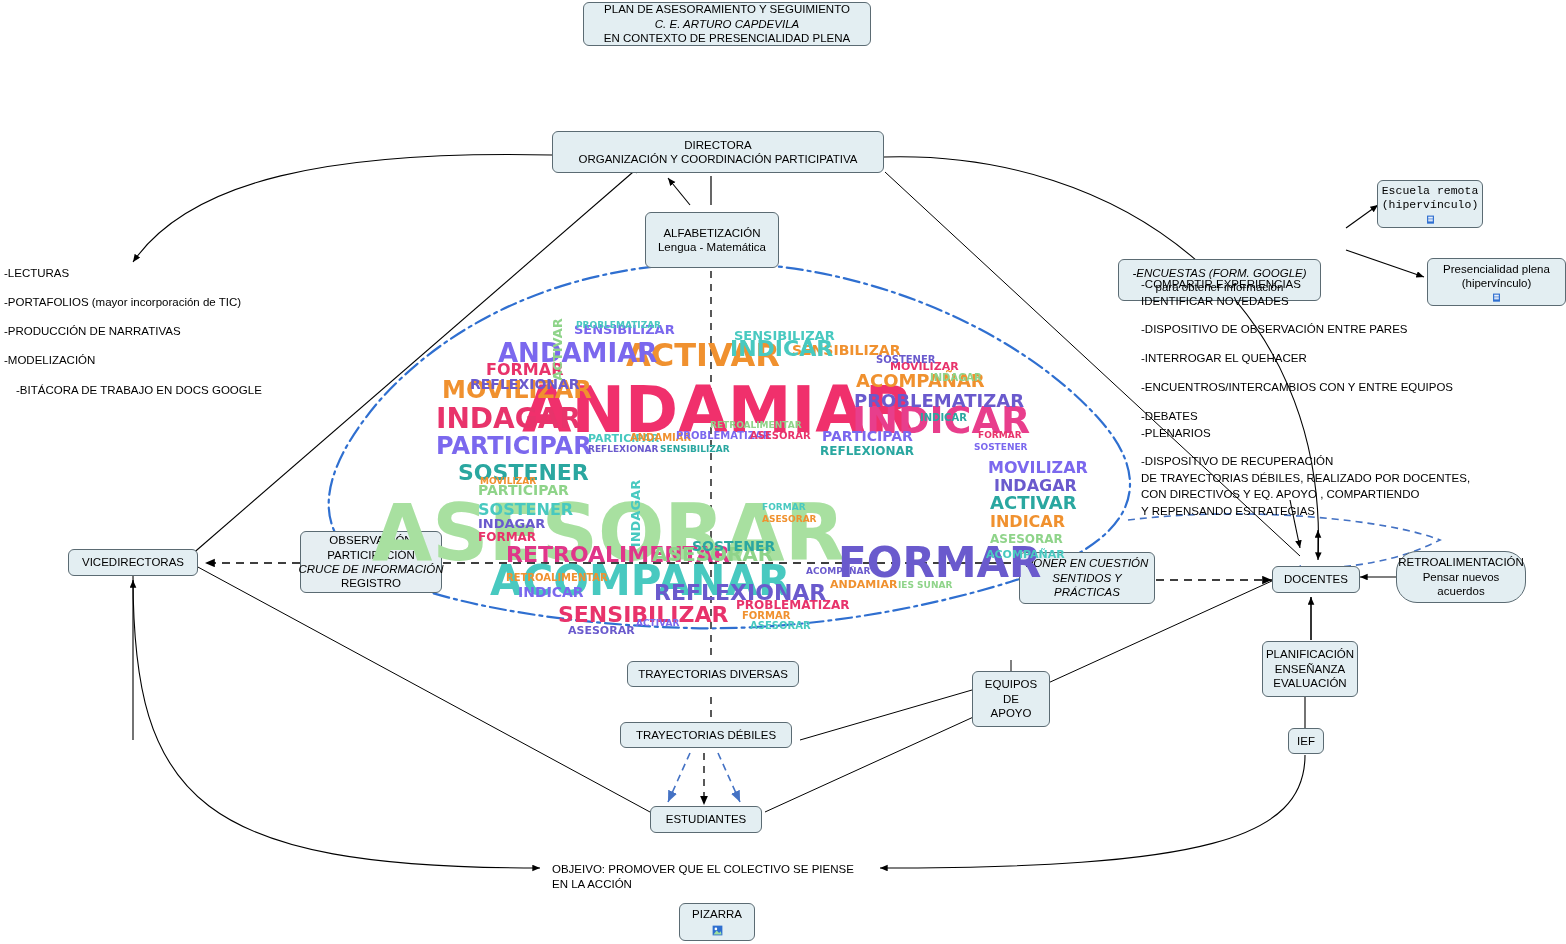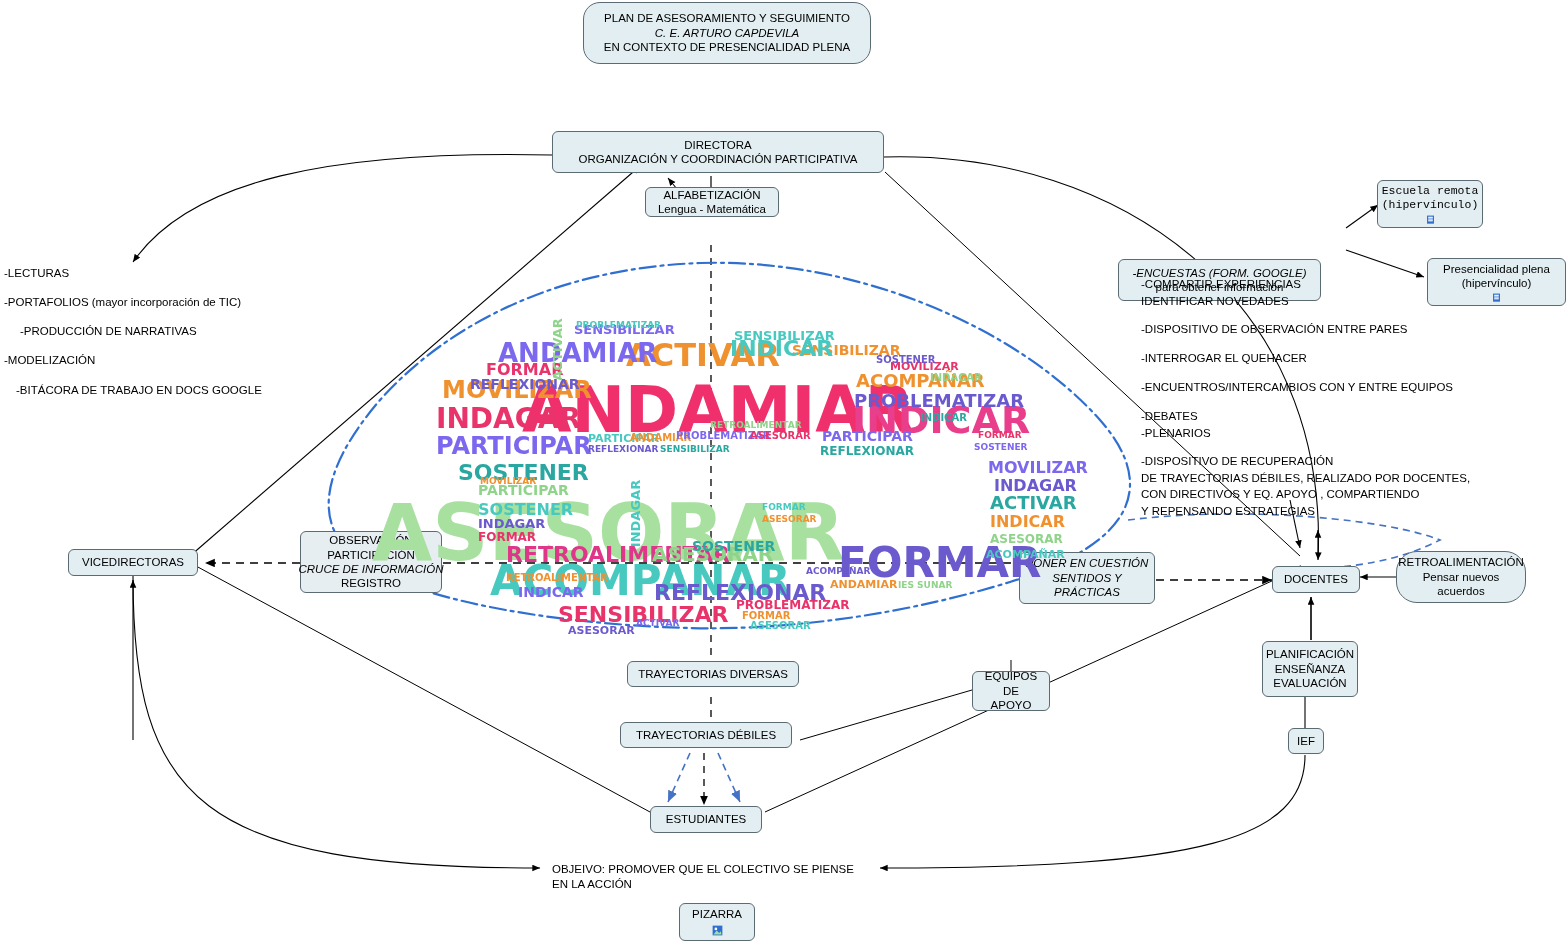--- a/index.html
+++ b/index.html
@@ -82,32 +82,32 @@
 
   <path d="M700,263 C860,258 1020,330 1100,420 C1160,488 1130,545 1010,582 C880,622 760,630 690,628
            C600,626 470,612 390,578 C300,540 320,470 380,400 C450,322 560,268 700,263 Z" fill="none" stroke="#2f6fd0" stroke-width="2.2" stroke-dasharray="16,5,3,5" stroke-linecap="round"></path>
 
   <path d="M1128,520 C1250,505 1390,520 1440,540 C1400,560 1360,568 1290,570" fill="none" stroke="#4472c4" stroke-width="1.6" stroke-dasharray="7,5" marker-end="url(#ahb)"></path>
 
   <path d="M690,753 L668,802" fill="none" stroke="#4472c4" stroke-width="1.6" stroke-dasharray="7,5" marker-end="url(#ahb)"></path>
   <path d="M718,753 L740,802" fill="none" stroke="#4472c4" stroke-width="1.6" stroke-dasharray="7,5" marker-end="url(#ahb)"></path>
 </svg>
 
-<div class="node" style="left:583px;top:2px;width:288px;height:62px;border-radius:17px;">
+<div class="node" style="left:583px;top:2px;width:288px;height:44px;">
   <span>PLAN DE ASESORAMIENTO Y SEGUIMIENTO</span>
   <span class="italic">C. E. ARTURO CAPDEVILA</span>
   <span>EN CONTEXTO DE PRESENCIALIDAD PLENA</span>
 </div>
 
 <div class="node" style="left:552px;top:131px;width:332px;height:42px;">
   <span>DIRECTORA</span>
   <span>ORGANIZACIÓN Y COORDINACIÓN PARTICIPATIVA</span>
 </div>
 
-<div class="node" style="left:645px;top:187px;width:134px;height:30px;">
+<div class="node" style="left:645px;top:212px;width:134px;height:56px;">
   <span>ALFABETIZACIÓN</span>
   <span>Lengua - Matemática</span>
 </div>
 
 <div class="node" style="left:1118px;top:224px;width:203px;height:42px;margin-top:35px;">
   <span class="italic">-ENCUESTAS (FORM. GOOGLE)</span>
   <span>para obtener información</span>
 </div>
 
 <div class="node" style="left:1377px;top:180px;width:106px;height:48px;font-family:Liberation Mono, monospace;">
@@ -160,21 +160,21 @@
 </div>
 
 <div class="node" style="left:627px;top:661px;width:172px;height:26px;">
   <span>TRAYECTORIAS DIVERSAS</span>
 </div>
 
 <div class="node" style="left:620px;top:722px;width:172px;height:26px;">
   <span>TRAYECTORIAS DÉBILES</span>
 </div>
 
-<div class="node" style="left:972px;top:671px;width:78px;height:40px;">
+<div class="node" style="left:972px;top:671px;width:78px;height:56px;">
   <span>EQUIPOS</span>
   <span>DE</span>
   <span>APOYO</span>
 </div>
 
 <div class="node" style="left:1262px;top:641px;width:96px;height:56px;">
   <span>PLANIFICACIÓN</span>
   <span>ENSEÑANZA</span>
   <span>EVALUACIÓN</span>
 </div>
@@ -191,21 +191,21 @@
   <span>PIZARRA</span>
   <svg class="doc-ico" viewBox="0 0 16 16">
       <rect x="2" y="2" width="12" height="12" fill="#2f6fd0"></rect>
       <circle cx="6" cy="6" r="1.6" fill="#fff"></circle>
       <path d="M3 13 L7 8 L10 11 L12 9 L13 13 Z" fill="#9fdf9f"></path>
     </svg>
 </div>
 
 <div class="free" style="left:4px;top:265px;">-LECTURAS</div>
 <div class="free" style="left:4px;top:294px;">-PORTAFOLIOS (mayor incorporación de TIC)</div>
-<div class="free" style="left:20px;top:323px;">-PRODUCCIÓN DE NARRATIVAS</div>
+<div class="free" style="left:4px;top:323px;">-PRODUCCIÓN DE NARRATIVAS</div>
 <div class="free" style="left:4px;top:352px;">-MODELIZACIÓN</div>
 <div class="free" style="left:16px;top:382px;">-BITÁCORA DE TRABAJO EN DOCS GOOGLE</div>
 
 <div class="free" style="left:1141px;top:276px;">-COMPARTIR EXPERIENCIAS
 IDENTIFICAR NOVEDADES</div>
 <div class="free" style="left:1141px;top:321px;">-DISPOSITIVO DE OBSERVACIÓN ENTRE PARES</div>
 <div class="free" style="left:1141px;top:350px;">-INTERROGAR EL QUEHACER</div>
 <div class="free" style="left:1141px;top:379px;">-ENCUENTROS/INTERCAMBIOS CON Y ENTRE EQUIPOS</div>
 <div class="free" style="left:1141px;top:408px;">-DEBATES
 -PLENARIOS</div>

